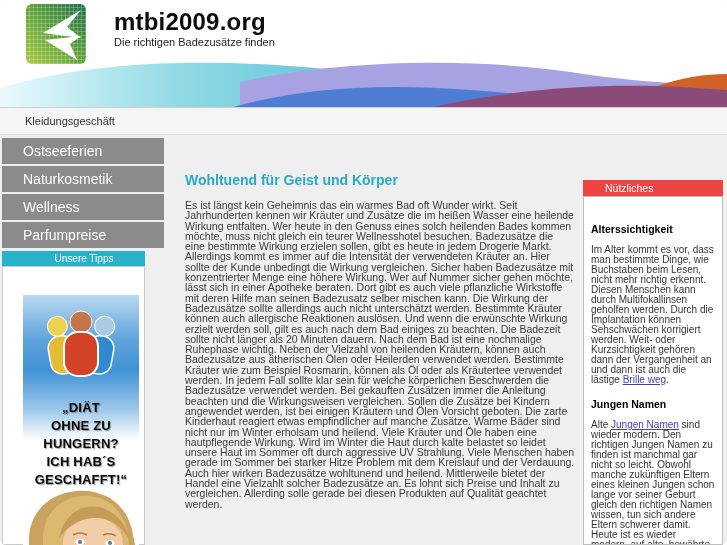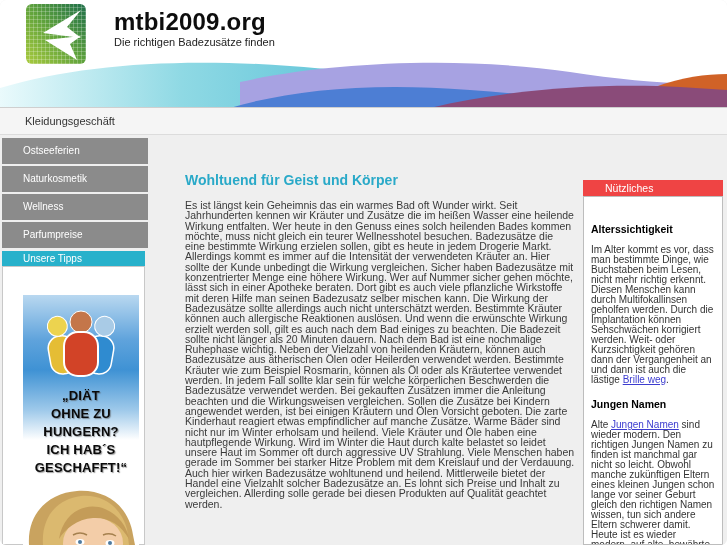--- a/index.html
+++ b/index.html
@@ -15,30 +15,30 @@
 
   
   .wave{position:absolute;top:60px;left:0;width:727px;height:48px;display:block;}
 
   
   .topbar{position:absolute;top:107px;left:0;width:727px;height:28px;background:#f5f5f5;
           border-top:1px solid #cfcfcf;border-bottom:1px solid #dcdcdc;box-sizing:border-box;cursor:pointer;padding-left:24px;}
   .topbar-label{position:absolute;left:25px;top:0;font-size:11px;color:#333;line-height:26px;}
 
   
-  .sidebar-item{position:absolute;left:2px;width:146px;height:26px;background:#8b8b8b;color:#ffffff;
-                font-size:10px;line-height:26px;padding-left:21px;box-sizing:border-box;cursor:pointer;}
+  .sidebar-item{position:absolute;left:2px;width:162px;height:26px;background:#8b8b8b;color:#ffffff;
+                font-size:14px;line-height:26px;padding-left:21px;box-sizing:border-box;cursor:pointer;}
   .tips-header{position:absolute;left:2px;top:251px;width:143px;height:15px;background:#28b1cb;color:#fff;
-               font-size:10px;line-height:15px;padding-left:21px;box-sizing:border-box;}
+               font-size:10px;line-height:15px;padding-left:21px;box-sizing:border-box;text-align:center;}
   .ad-box{position:absolute;left:2px;top:266px;width:143px;height:279px;background:#ffffff;
           border:1px solid #c8c8c8;box-sizing:border-box;}
   .ad{position:absolute;left:20px;top:28px;width:116px;height:250px;overflow:hidden;cursor:pointer;
       background:linear-gradient(180deg,#b9d8f0 0%,#5fa3dc 18%,#3f92d4 30%,#9ec9ea 46%,#ffffff 58%,#ffffff 100%);}
   .ad-icon{display:block;margin:12px auto 0;}
-  .ad-text{margin-top:8px;text-align:center;font-weight:bold;font-size:13px;line-height:18px;color:#0a0a0a;
+  .ad-text{margin-top:20px;text-align:center;font-weight:bold;font-size:13px;line-height:18px;color:#0a0a0a;
            text-shadow:1px 1px 1px rgba(80,80,80,0.55);letter-spacing:0.2px;}
   .ad-text span{display:block;}
   .ad-photo{position:absolute;bottom:0;left:0;display:block;}
 
   
   .main-title{position:absolute;left:185px;top:172px;font-size:14px;font-weight:bold;color:#29a9c8;margin:0;}
   .main-body{position:absolute;left:185px;top:200px;width:390px;font-size:10.5px;line-height:10.3px;color:#3a3a3a;margin:0;}
 
   
   .right-header{position:absolute;left:583px;top:180px;width:140px;height:32px;background:#ef4444;color:#fff;

